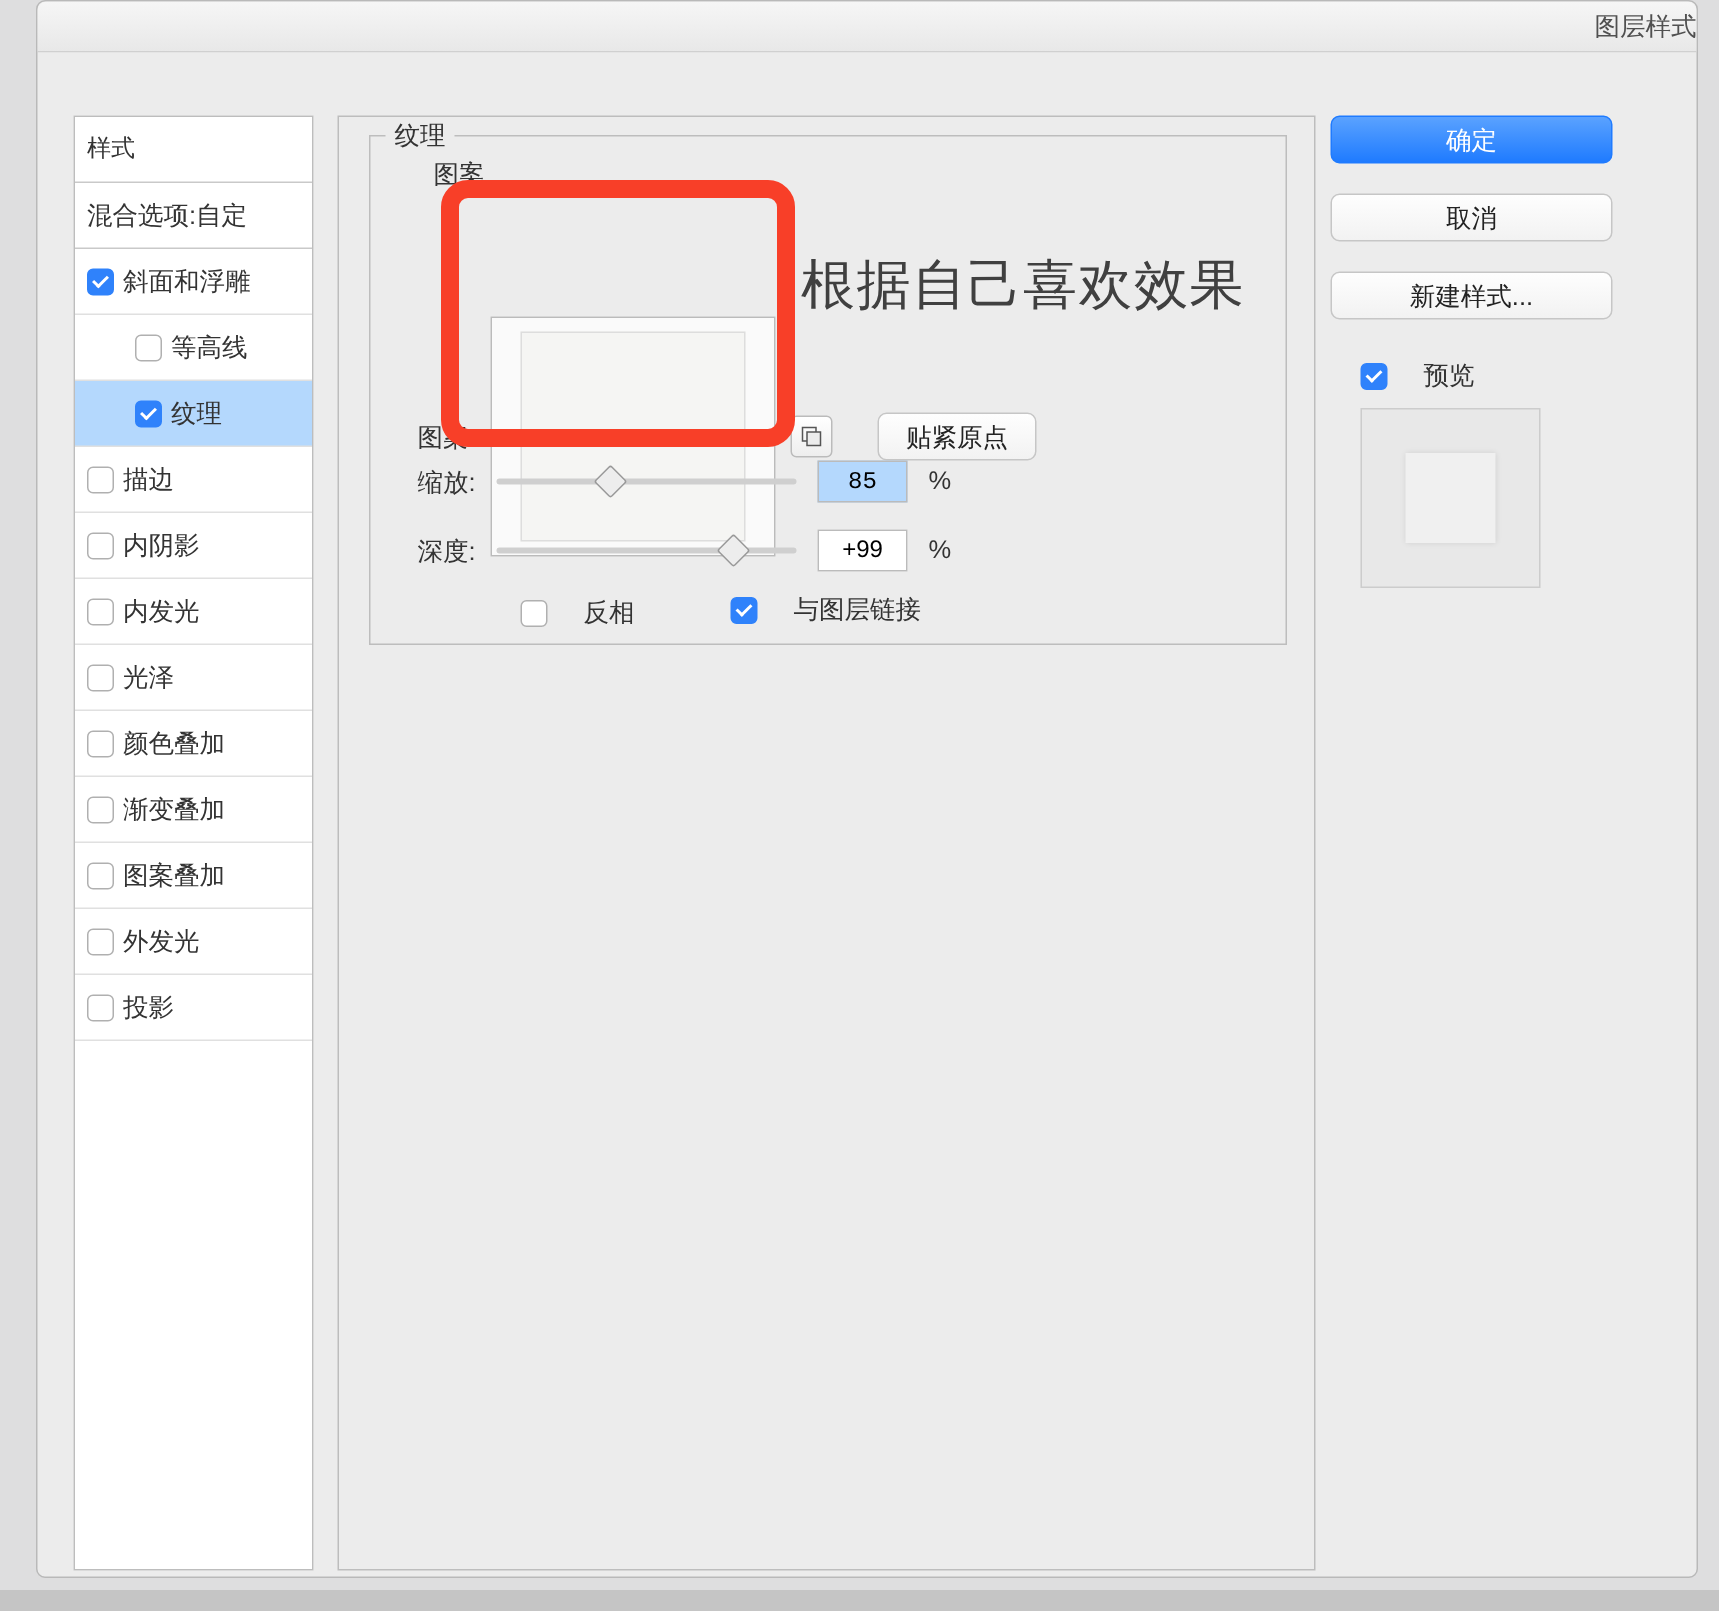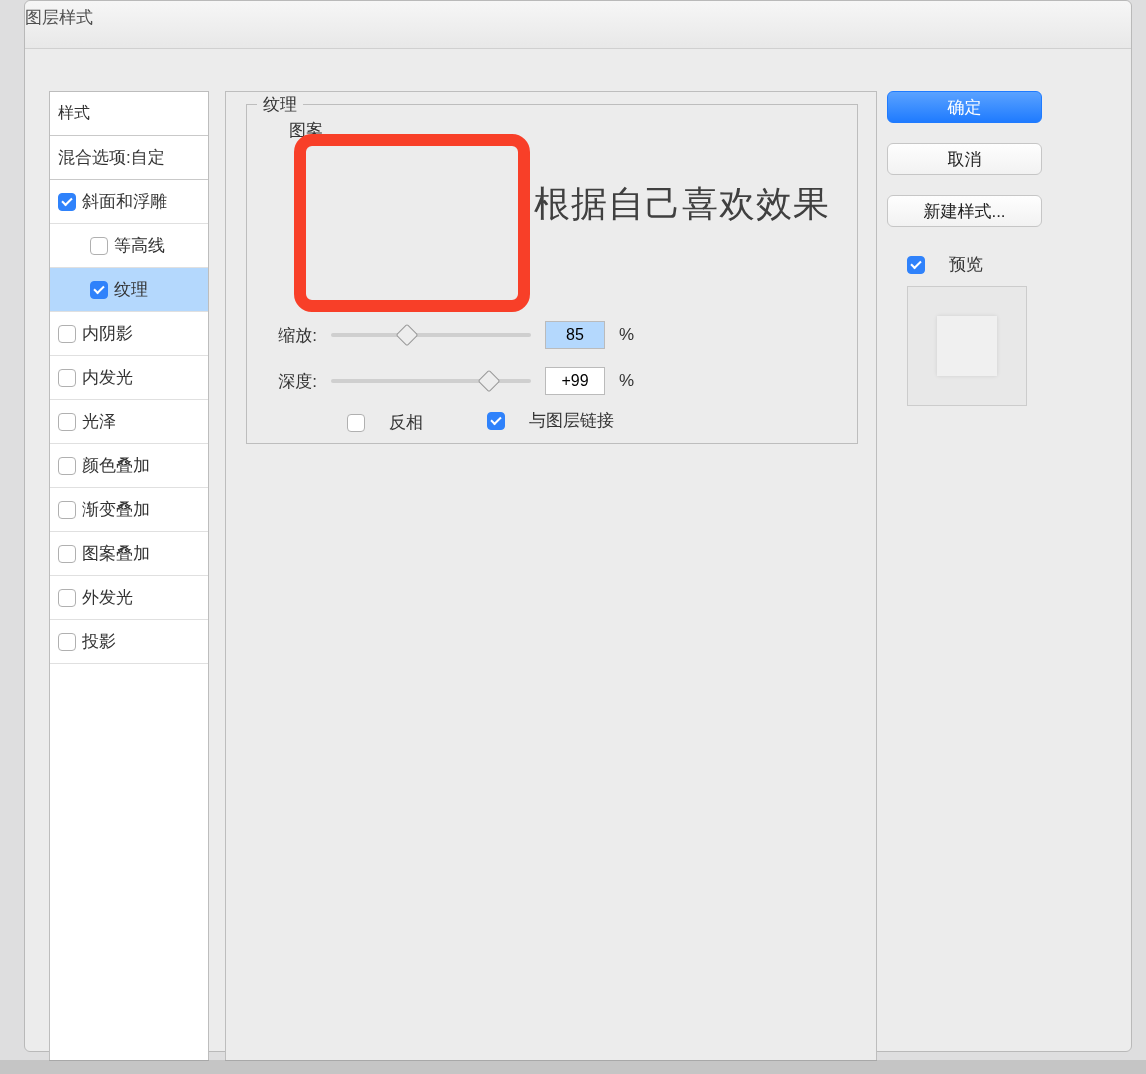--- a/index.html
+++ b/index.html
@@ -16,22 +16,22 @@
       position: absolute;
       left: 24px; top: 0;
       width: 1108px; height: 1052px;
       background: #ececec;
       border: 1px solid #b9b9b9;
       border-radius: 6px;
       display: flex;
       flex-direction: column;
     }
     .titlebar {
-      height: 48px;
-      text-align: left;
+      height: 34px;
+      text-align: right;
       font-size: 17px;
       color: #505050;
       line-height: 34px;
       border-bottom: 1px solid #d0d0d0;
       background: linear-gradient(#f6f6f6,#e8e8e8);
       border-radius: 6px 6px 0 0;
     }
     .content { flex: 1; position: relative; }
     .sidebar {
       position: absolute;
@@ -151,25 +151,25 @@
       transform: rotate(45deg);
     }
     .numbox {
       width: 60px; height: 28px;
       border: 1px solid #bbb;
       background: #fff;
       text-align: center;
       font-size: 16px;
       display: inline-flex; align-items:center; justify-content:center;
     }
-    .numbox.sel { background:#b4d8fd; }
+    .numbox.sel { background:#b4d8fd;font-family:Liberation Mono, monospace; }
     .unit { font-size:17px; color:#333; }
     .checkrow { position:absolute; display:flex; align-items:center; gap:24px; font-size:17px; color:#333; }
     .rightcol { position:absolute; left: 862px; top: 42px; width: 220px; }
-    .rightcol .macbutton { width: 155px; margin-bottom: 20px; }
+    .rightcol .macbutton { width: 188px; margin-bottom: 20px; }
     .preview-box {
       width: 120px; height: 120px; border:1px solid #ccc; background:#e8e8e8;
       margin-left:20px; margin-top:10px;
       display:flex; align-items:center; justify-content:center;
     }
     .preview-box .shape { width:60px; height:60px; background:#f0f0f0; box-shadow:0 0 4px rgba(0,0,0,.1); }
     .annotation {
       position:absolute;
       color:#404040;
       font-size:36px;
@@ -201,20 +201,24 @@
       <div class="sb-row sub">
         <span class="cb"></span>
         <span>等高线</span>
       </div>
       <div class="sb-row sub selected">
         <span class="cb checked"></span>
         <span>纹理</span>
       </div>
       <div class="sb-row">
         <span class="cb"></span>
+        <span>描边</span>
+      </div>
+      <div class="sb-row">
+        <span class="cb"></span>
         <span>内阴影</span>
       </div>
       <div class="sb-row">
         <span class="cb"></span>
         <span>内发光</span>
       </div>
       <div class="sb-row">
         <span class="cb"></span>
         <span>光泽</span>
       </div>
@@ -238,20 +242,35 @@
         <span class="cb"></span>
         <span>投影</span>
       </div>
     </div>
 
     <div class="mainpanel">
       <div class="groupbox">
         <span class="grouplabel">纹理</span>
         <span class="subgrouplabel">图案</span>
 
+        <div class="patternrow">
+          <span class="lbl" style="width:50px">图案:</span>
+          <div class="pattern-swatch">
+            <div class="inner"></div>
+            <span class="mini-v">▾</span>
+          </div>
+          <span class="dropdown-flyout">
+            <svg width="14" height="14" viewBox="0 0 14 14">
+                <rect x="1" y="1" width="9" height="9" fill="none" stroke="#555"></rect>
+                <rect x="4" y="4" width="9" height="9" fill="#ececec" stroke="#555"></rect>
+              </svg>
+          </span>
+          <span style="width:10px"></span>
+          <span class="macbutton">贴紧原点</span>
+        </div>
 
         <div class="sliderrow" style="top:216px; left:20px">
           <span class="lbl" style="width:50px">缩放:</span>
           <div class="slider">
             <div class="track"></div>
               <div class="thumb" style="left:68px"></div>
           </div>
           <span class="numbox sel">85</span>
           <span class="unit">%</span>
         </div>

